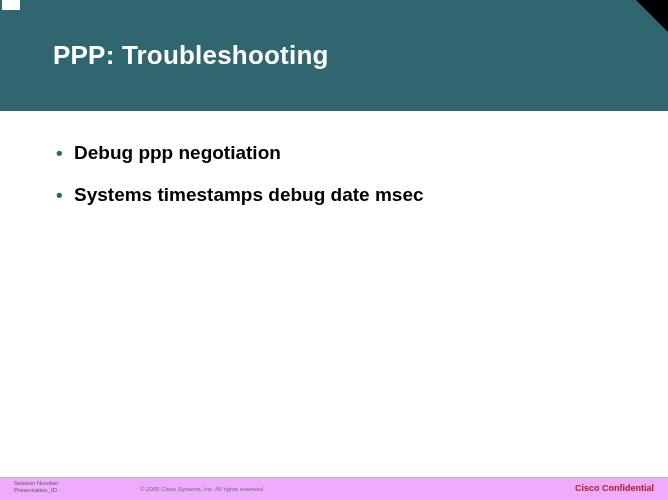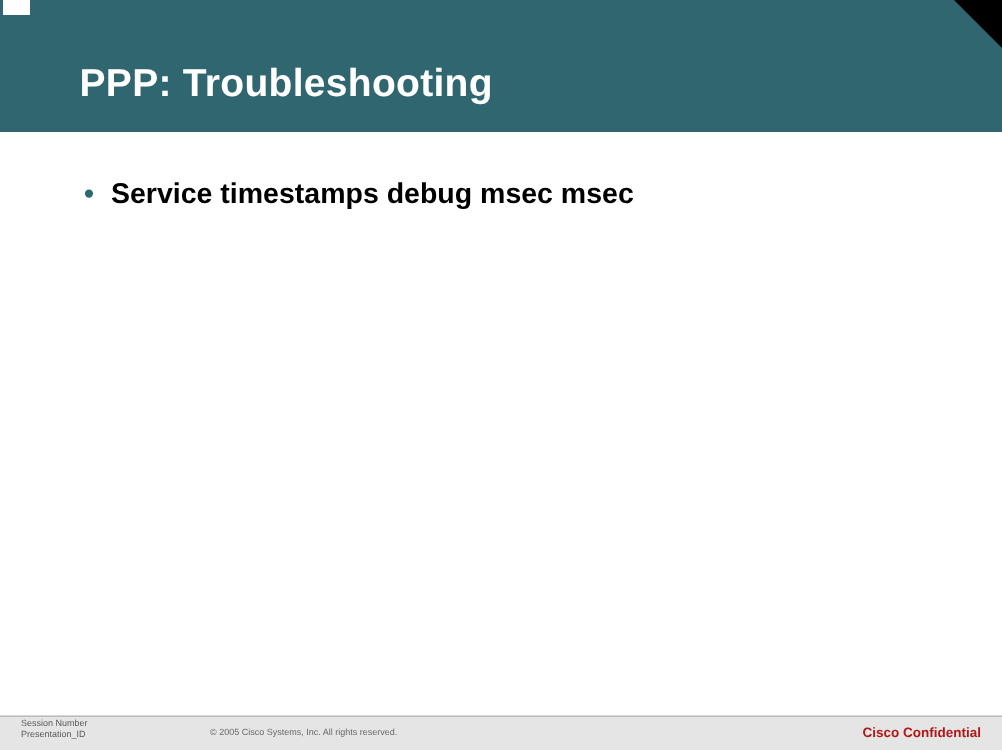--- a/index.html
+++ b/index.html
@@ -8,21 +8,21 @@
     width: 668px;
     height: 500px;
     font-family: Arial, Helvetica, sans-serif;
     background: #ffffff;
     overflow: hidden;
     position: relative;
   }
   .header {
     background: #2f6670;
     color: #ffffff;
-    height: 88px;
+    height: 111px;
     position: relative;
   }
   .tab {
     position: absolute;
     top: -2px;
     left: 2px;
     width: 18px;
     height: 12px;
     background: #ffffff;
   }
@@ -69,21 +69,21 @@
     color: #2f6670;
     font-size: 19px;
     line-height: 1.25;
   }
   .footer {
     position: absolute;
     bottom: 0;
     left: 0;
     right: 0;
     height: 22px;
-    background: #e5e5e5;
+    background: #f0abfc;
     border-top: 1px solid #bcbcbc;
     padding-left: 12px;
   }
   .footer .session {
     position: absolute;
     left: 14px;
     top: 2px;
     font-size: 6px;
     color: #5a5a5a;
     line-height: 1.2;
@@ -108,21 +108,22 @@
 <body>
 
 <div class="header">
   <div class="tab"></div>
   <div class="corner"></div>
   <div class="title">PPP: Troubleshooting</div>
 </div>
 
 <div class="content">
   <ul class="bulleted">
-    <li>Service timestamps debug msec msec</li>
+    <li>Debug ppp negotiation</li>
+    <li>Systems timestamps debug date msec</li>
   </ul>
 </div>
 
 <div class="footer">
   <div class="session">
     <div>Session Number</div>
     <div>Presentation_ID</div>
   </div>
   <div class="copyright">© 2005 Cisco Systems, Inc. All rights reserved.</div>
   <div class="confidential">Cisco Confidential</div>

